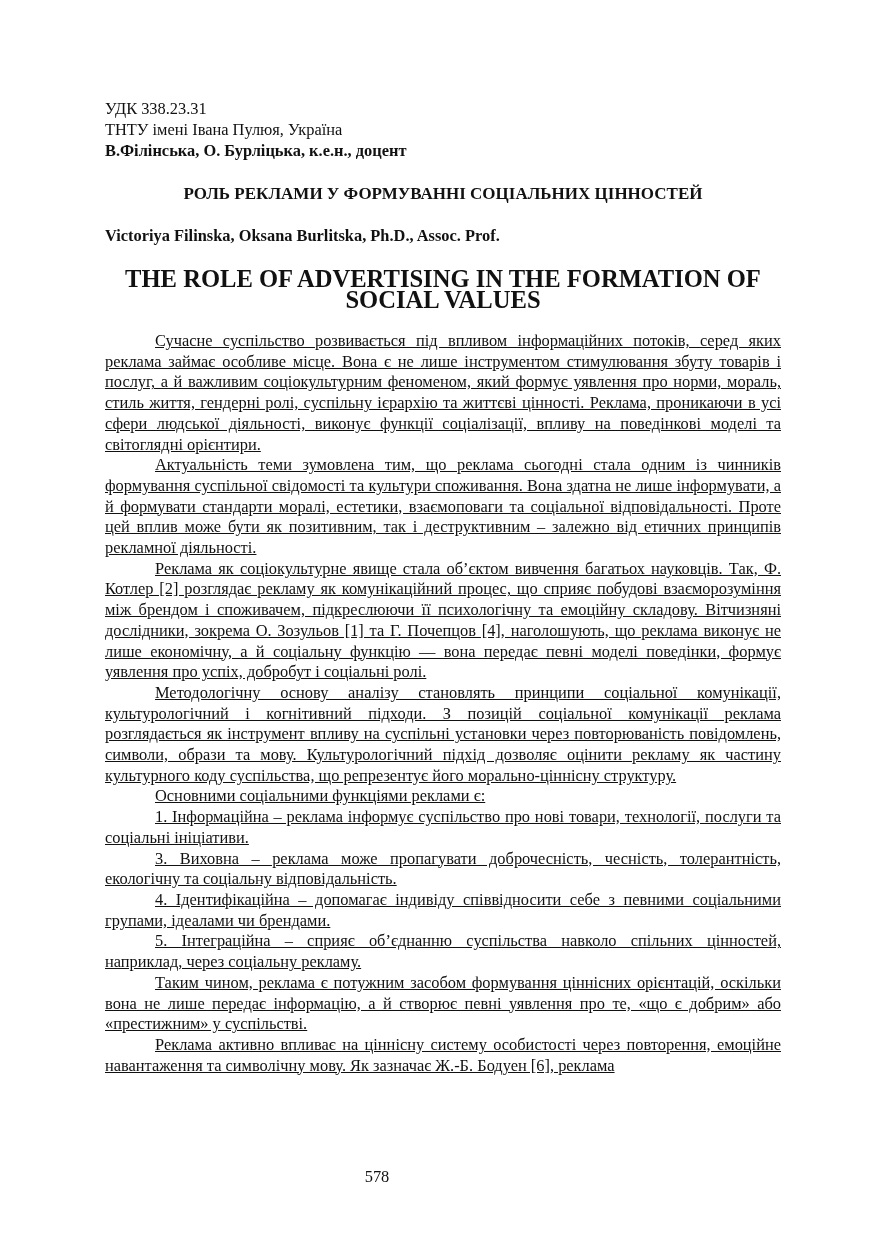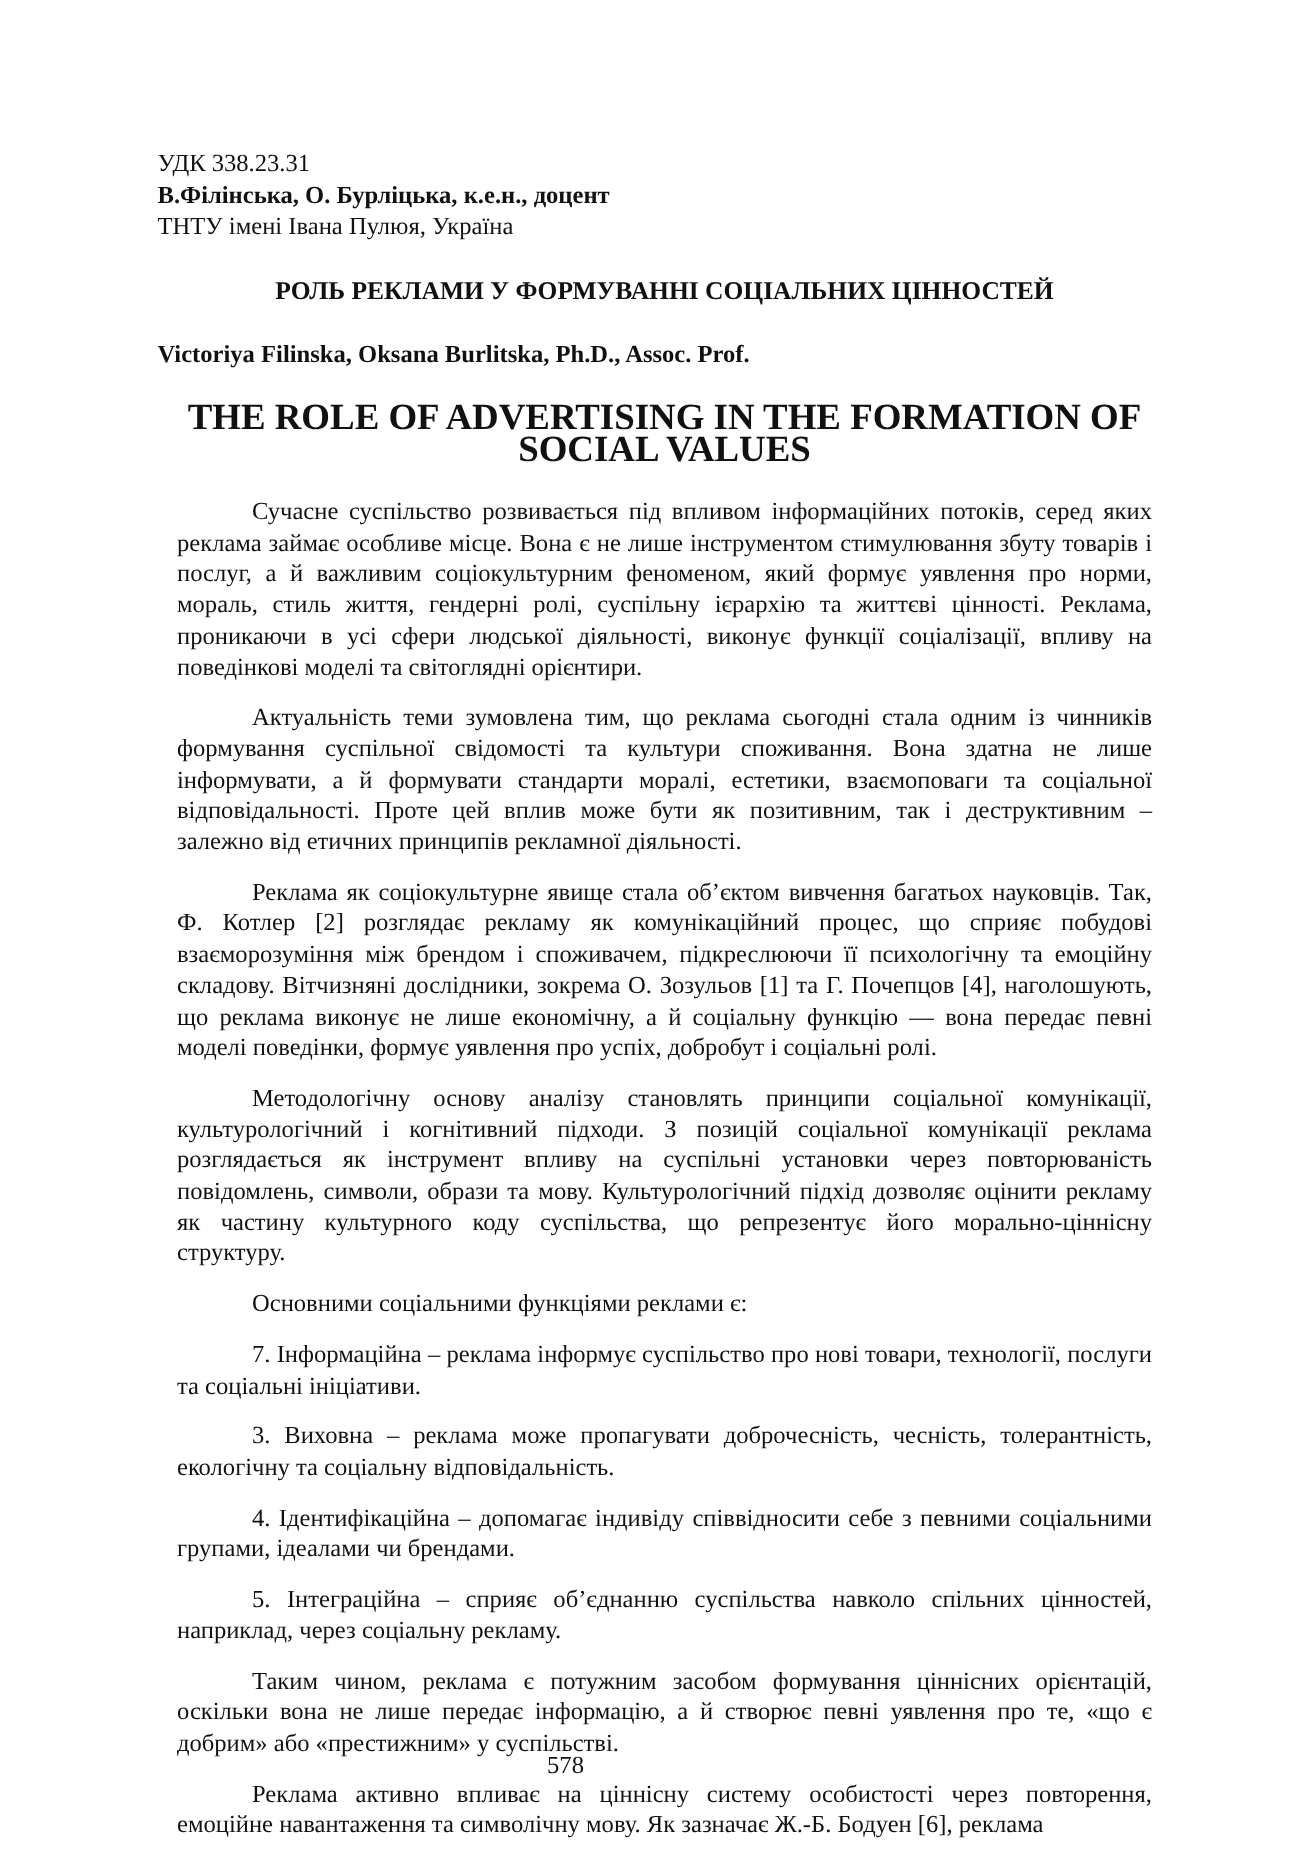--- a/index.html
+++ b/index.html
@@ -40,56 +40,57 @@
   }
   .title-en {
     margin: 22px 0 0 0;
     text-align: center;
     font-weight: bold;
   }
   .body {
     margin-top: 21px;
   }
   .para {
-    margin: 13px;
+    margin: 0;
     text-align: justify;
     text-indent: 50px;
     line-height: 20.7px;
+    text-decoration: underline;
   }
   .page-number {
     position: absolute;
     left: 0;
     width: 754px;
     top: 1167px;
     text-align: center;
     font-size: 16.4px;
     font-family: "Liberation Serif", "DejaVu Serif", serif;
   }
 </style>
 </head>
 <body>
 
 <div class="page">
   <p class="meta-line">УДК 338.23.31</p>
+  <p class="meta-line">ТНТУ імені Івана Пулюя, Україна</p>
   <p class="meta-line bold">В.Філінська, О. Бурліцька, к.е.н., доцент</p>
-  <p class="meta-line">ТНТУ імені Івана Пулюя, Україна</p>
 
   <h1 class="title-ua">РОЛЬ РЕКЛАМИ У ФОРМУВАННІ СОЦІАЛЬНИХ ЦІННОСТЕЙ</h1>
 
   <p class="authors-en">Victoriya Filinska, Oksana Burlitska, Ph.D., Assoc. Prof.</p>
 
   <h2 class="title-en">THE ROLE OF ADVERTISING IN THE FORMATION OF SOCIAL VALUES</h2>
 
   <div class="body">
     <p class="para">Сучасне суспільство розвивається під впливом інформаційних потоків, серед яких реклама займає особливе місце. Вона є не лише інструментом стимулювання збуту товарів і послуг, а й важливим соціокультурним феноменом, який формує уявлення про норми, мораль, стиль життя, гендерні ролі, суспільну ієрархію та життєві цінності. Реклама, проникаючи в усі сфери людської діяльності, виконує функції соціалізації, впливу на поведінкові моделі та світоглядні орієнтири.</p>
     <p class="para">Актуальність теми зумовлена тим, що реклама сьогодні стала одним із чинників формування суспільної свідомості та культури споживання. Вона здатна не лише інформувати, а й формувати стандарти моралі, естетики, взаємоповаги та соціальної відповідальності. Проте цей вплив може бути як позитивним, так і деструктивним – залежно від етичних принципів рекламної діяльності.</p>
     <p class="para">Реклама як соціокультурне явище стала об’єктом вивчення багатьох науковців. Так, Ф. Котлер [2] розглядає рекламу як комунікаційний процес, що сприяє побудові взаєморозуміння між брендом і споживачем, підкреслюючи її психологічну та емоційну складову. Вітчизняні дослідники, зокрема О. Зозульов [1] та Г. Почепцов [4], наголошують, що реклама виконує не лише економічну, а й соціальну функцію — вона передає певні моделі поведінки, формує уявлення про успіх, добробут і соціальні ролі.</p>
     <p class="para">Методологічну основу аналізу становлять принципи соціальної комунікації, культурологічний і когнітивний підходи. З позицій соціальної комунікації реклама розглядається як інструмент впливу на суспільні установки через повторюваність повідомлень, символи, образи та мову. Культурологічний підхід дозволяє оцінити рекламу як частину культурного коду суспільства, що репрезентує його морально-ціннісну структуру.</p>
     <p class="para">Основними соціальними функціями реклами є:</p>
-    <p class="para">7. Інформаційна – реклама інформує суспільство про нові товари, технології, послуги та соціальні ініціативи.</p>
+    <p class="para">1. Інформаційна – реклама інформує суспільство про нові товари, технології, послуги та соціальні ініціативи.</p>
     <p class="para">3. Виховна – реклама може пропагувати доброчесність, чесність, толерантність, екологічну та соціальну відповідальність.</p>
     <p class="para">4. Ідентифікаційна – допомагає індивіду співвідносити себе з певними соціальними групами, ідеалами чи брендами.</p>
     <p class="para">5. Інтеграційна – сприяє об’єднанню суспільства навколо спільних цінностей, наприклад, через соціальну рекламу.</p>
     <p class="para">Таким чином, реклама є потужним засобом формування ціннісних орієнтацій, оскільки вона не лише передає інформацію, а й створює певні уявлення про те, «що є добрим» або «престижним» у суспільстві.</p>
     <p class="para">Реклама активно впливає на ціннісну систему особистості через повторення, емоційне навантаження та символічну мову. Як зазначає Ж.-Б. Бодуен [6], реклама</p>
   </div>
 </div>
 
 <div class="page-number">578</div>
 

